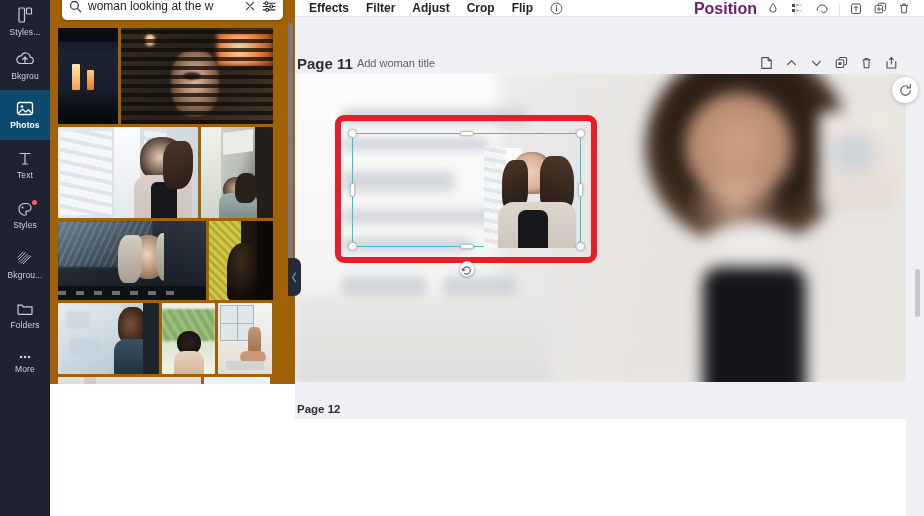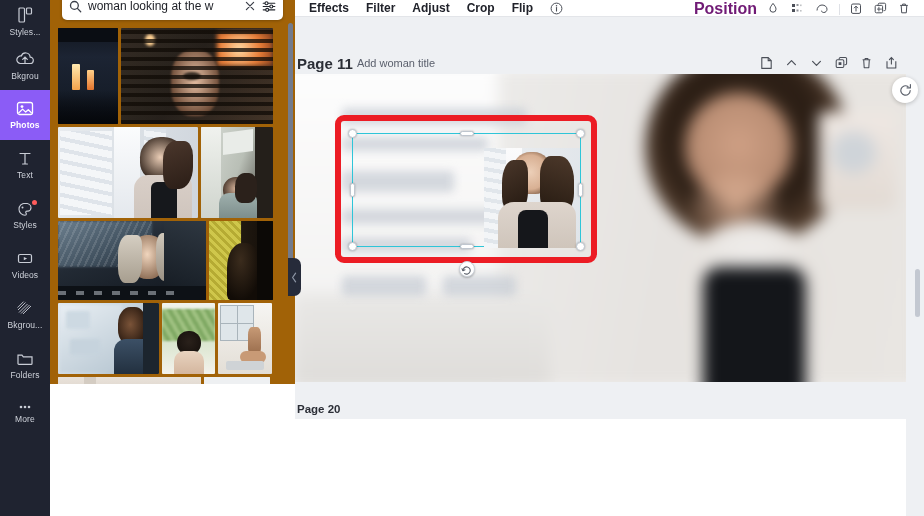--- a/index.html
+++ b/index.html
@@ -28,21 +28,21 @@
     color: #c9cdd6;
     position: relative;
     cursor: pointer;
     flex: 0 0 auto;
   }
   .rail-item .ico { width: 20px; height: 19px; display: block; position: relative; }
   .rail-item .lbl {
     font-size: 8.5px; line-height: 9px; letter-spacing: .1px;
     color: #cfd3db; white-space: nowrap;
   }
-  .rail-item.active { background: #8b5cf6; }
+  .rail-item.active { background: #0c4a6e; }
   .rail-item.active .lbl { color: #fff; font-weight: bold; }
   .rail-item .dot {
     position: absolute; width: 5px; height: 5px; border-radius: 50%;
     background: #ff5c5c; top: 10px; right: 13px;
   }
 
   
   .panel {
     width: 245px; flex: 0 0 245px;
     background: #a16207; height: 384px;
@@ -262,29 +262,20 @@
       <span class="ico">
         <svg width="20" height="17" viewBox="0 0 20 17">
             <path d="M10 3.2a6 6 0 1 0 0 12c.9 0 1.4-.6 1.4-1.2 0-.4-.2-.7-.4-1-.2-.2-.3-.5-.3-.8 0-.6.5-1.1 1.2-1.1h1.2A3.6 3.6 0 0 0 16 7.5C16 5 13.3 3.2 10 3.2z" fill="none" stroke="#c9cdd6" stroke-width="1.1"></path>
             <circle cx="7.5" cy="7.6" r="1" fill="#c9cdd6"></circle>
           </svg>
       </span>
       <span class="lbl">Styles</span>
     </div>
 
 
-    <div class="rail-item">
-      <span class="ico">
-        <svg width="20" height="17" viewBox="0 0 20 17">
-            <rect x="3.5" y="4.5" width="13" height="8" rx="1.5" fill="none" stroke="#c9cdd6" stroke-width="1.2"></rect>
-            <path d="M8.8 6.9l3.3 1.6-3.3 1.7z" fill="#c9cdd6"></path>
-          </svg>
-      </span>
-      <span class="lbl">Videos</span>
-    </div>
 
     <div class="rail-item">
       <span class="ico">
         <svg width="20" height="17" viewBox="0 0 20 17">
             <g stroke="#c9cdd6" stroke-width=".9">
               <path d="M4 12.5L12.5 4M6 13.5L14.5 5M8 14L16 6M3 10L10.5 2.5M2.6 7.6L8.6 1.6"></path>
             </g>
           </svg>
       </span>
       <span class="lbl">Bkgrou...</span>
@@ -654,21 +645,21 @@
                 <path d="M2 6.5a3.6 3.6 0 1 1 1.6 3" fill="none" stroke="#5b606b" stroke-width="1.1" stroke-linecap="round"></path>
                 <path d="M1 4.8l1 1.9 2-1" fill="none" stroke="#5b606b" stroke-width="1.1" stroke-linecap="round" stroke-linejoin="round"></path>
               </svg>
           </div>
         </div>
 
         <div class="redrect"></div>
       </div>
 
       <div class="pagehdr2">
-        <span class="ptitle">Page 20</span>
+        <span class="ptitle">Page 12</span>
       </div>
       <div class="page2"></div>
 
       <div class="rotbtn">
         <span>
           <svg width="15" height="15" viewBox="0 0 15 15">
               <path d="M12.2 7.5A4.7 4.7 0 1 1 10 3.5" fill="none" stroke="#5b606b" stroke-width="1.15" stroke-linecap="round"></path>
               <path d="M12.4 1.6v3.3H9.1" fill="none" stroke="#5b606b" stroke-width="1.15" stroke-linecap="round" stroke-linejoin="round"></path>
             </svg>
         </span>

